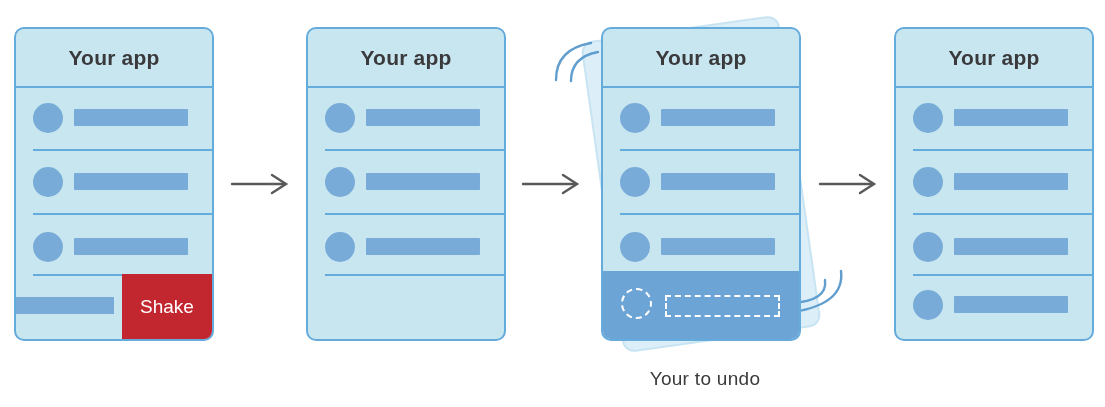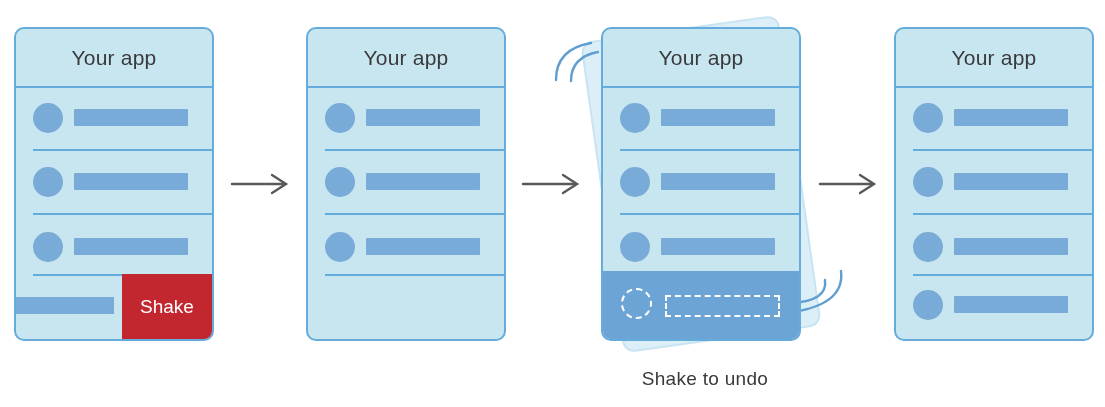--- a/index.html
+++ b/index.html
@@ -27,21 +27,21 @@
     position:absolute;top:27px;width:200px;height:314px;box-sizing:border-box;
     background:var(--panel-fill);
     border:2px solid var(--panel-border);
     border-radius:10px;
     z-index:2;
   }
   .panel-header{
     position:absolute;top:0;left:0;right:0;height:57px;
     border-bottom:2px solid var(--panel-border);
     display:flex;align-items:center;justify-content:center;
-    font-size:21px;letter-spacing:.2px;color:var(--text-dark);
+    font-size:21px;letter-spacing:.2px;color:var(--text-dark);font-weight:bold;
   }
   .avatar{
     position:absolute;left:17px;width:30px;height:30px;border-radius:50%;
     background:var(--element-blue);
   }
   .bar{
     position:absolute;left:58px;width:114px;height:17px;
     background:var(--element-blue);border-radius:1px;
   }
   .sep{
@@ -183,15 +183,15 @@
     <span class="avatar" style="top:138px"></span>
     <span class="bar" style="top:144px"></span>
     <span class="sep" style="top:184px"></span>
     <span class="avatar" style="top:203px"></span>
     <span class="bar" style="top:209px"></span>
     <span class="sep" style="top:245px"></span>
     <span class="avatar" style="top:261px"></span>
     <span class="bar" style="top:267px"></span>
   </section>
 
-  <div class="caption">Shake to undo</div>
+  <div class="caption">Your to undo</div>
 
 </div>
 
 </body></html>

